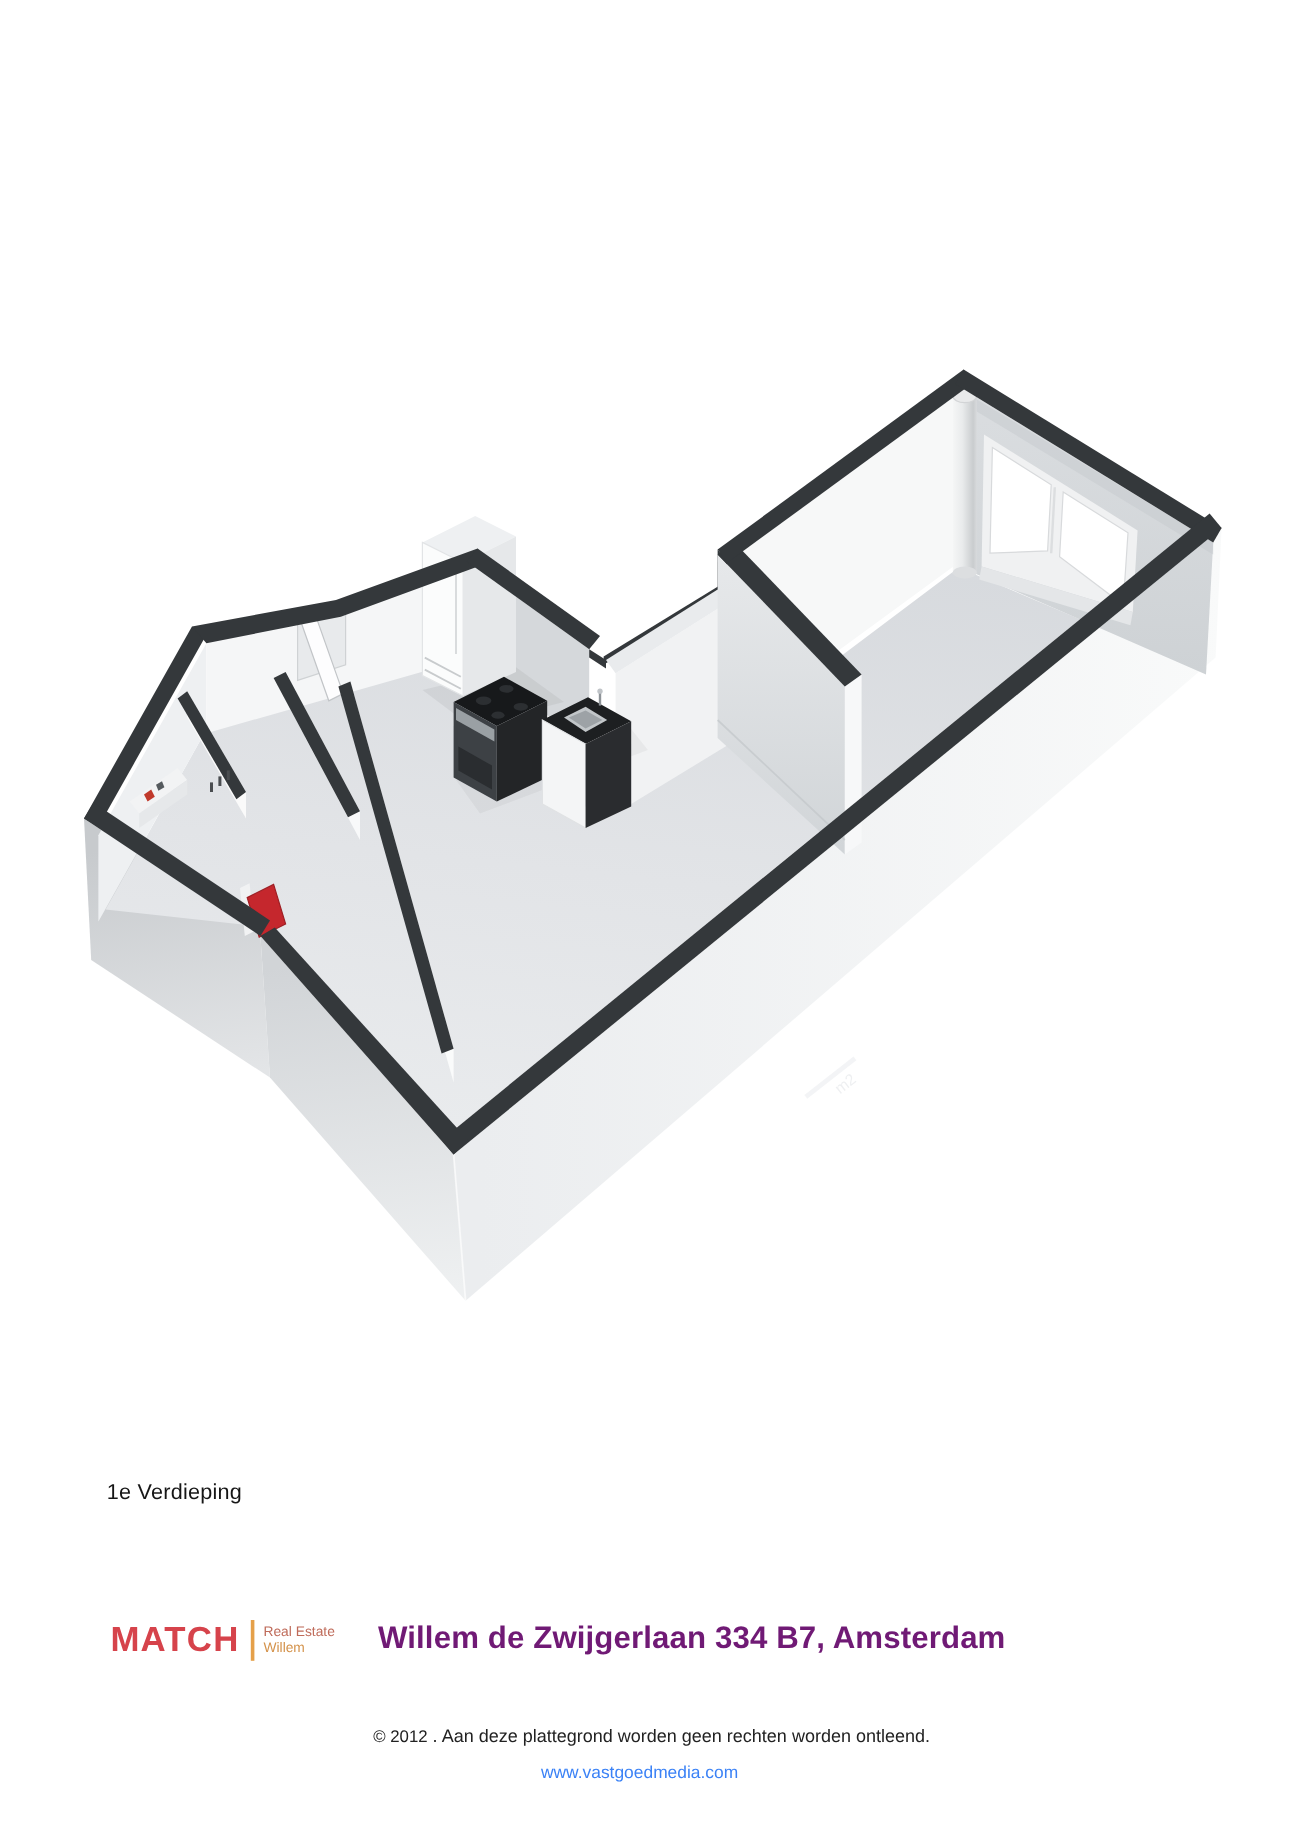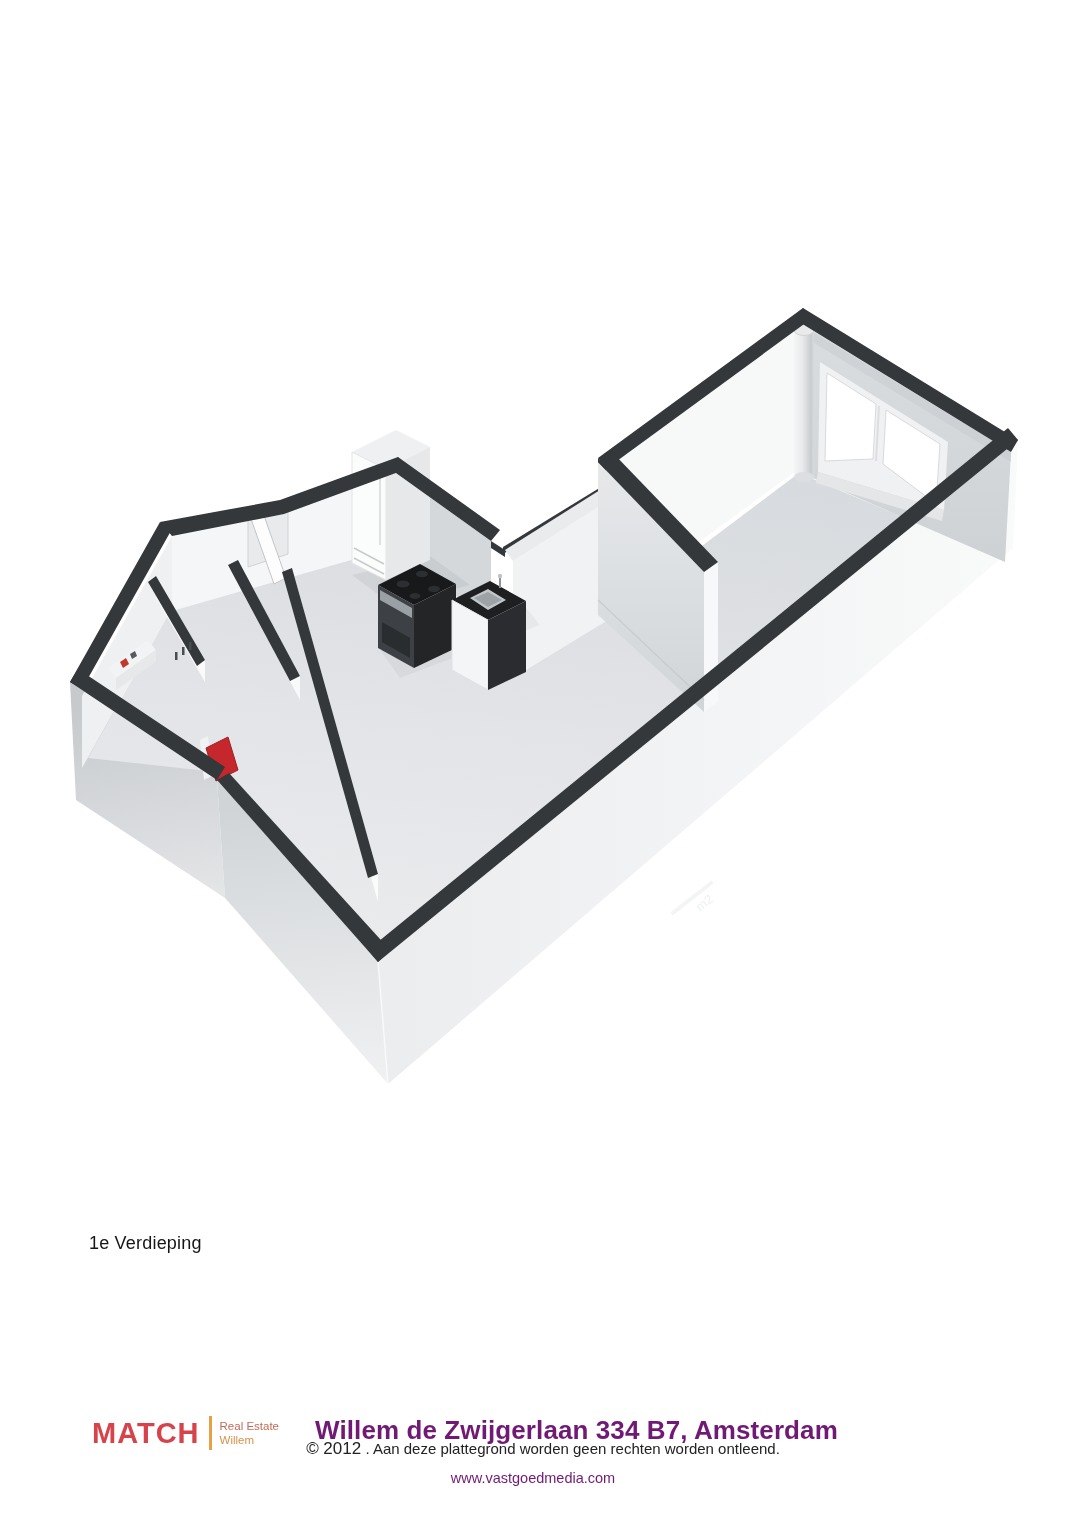--- a/index.html
+++ b/index.html
@@ -20,42 +20,42 @@
     margin:0 auto;overflow:hidden;
     font-family:"Liberation Sans", sans-serif;color:var(--ink);
   }
   #planSvg{position:absolute;left:0;top:0;}
   .wt{fill:var(--wall-top);}
   .redFill{fill:var(--red);}
   .floor-label{
     position:absolute;left:89px;top:1231px;font-size:18px;line-height:24px;
     color:#161616;letter-spacing:0.2px;
   }
-  .footer-row{position:absolute;left:0;top:1412px;width:908px;height:44px;}
+  .footer-row{position:absolute;left:0;top:1346px;width:908px;height:44px;}
   .logo{position:absolute;left:92px;top:4px;display:flex;align-items:center;}
   .logo-brand{
     font-size:29px;font-weight:700;letter-spacing:1px;color:var(--brand);
     line-height:34px;
   }
   .logo-bar{width:3px;height:34px;background:var(--logo-bar);margin-left:9px;margin-right:8px;}
   .logo-tag{font-size:11.5px;line-height:14px;font-weight:400;}
   .logo-tag .t1{color:var(--tag1);display:block;}
   .logo-tag .t2{color:var(--tag2);display:block;}
   .prop-title{
     position:absolute;left:315px;top:3px;font-size:26px;font-weight:700;color:#701a75;
     letter-spacing:0.1px;white-space:nowrap;
   }
   .copyright{
     position:absolute;left:0;top:1439px;width:1086px;text-align:center;
     font-size:15px;color:#222;
   }
-  .copyright .sym{font-size:17px;}
+  .copyright .sym{font-size:14px;}
   .website{
     position:absolute;left:0;top:1470px;width:1066px;text-align:center;
-    font-size:14.5px;color:#701a75;
+    font-size:14.5px;color:#3b82f6;
   }
 </style>
 </head>
 <body>
 
 <div id="page">
 
   <svg id="planSvg" width="1086" height="1536" viewBox="0 0 1086 1536" xmlns="http://www.w3.org/2000/svg">
     <defs>
       <linearGradient id="gFloor" gradientUnits="userSpaceOnUse" x1="620" y1="430" x2="560" y2="990">

